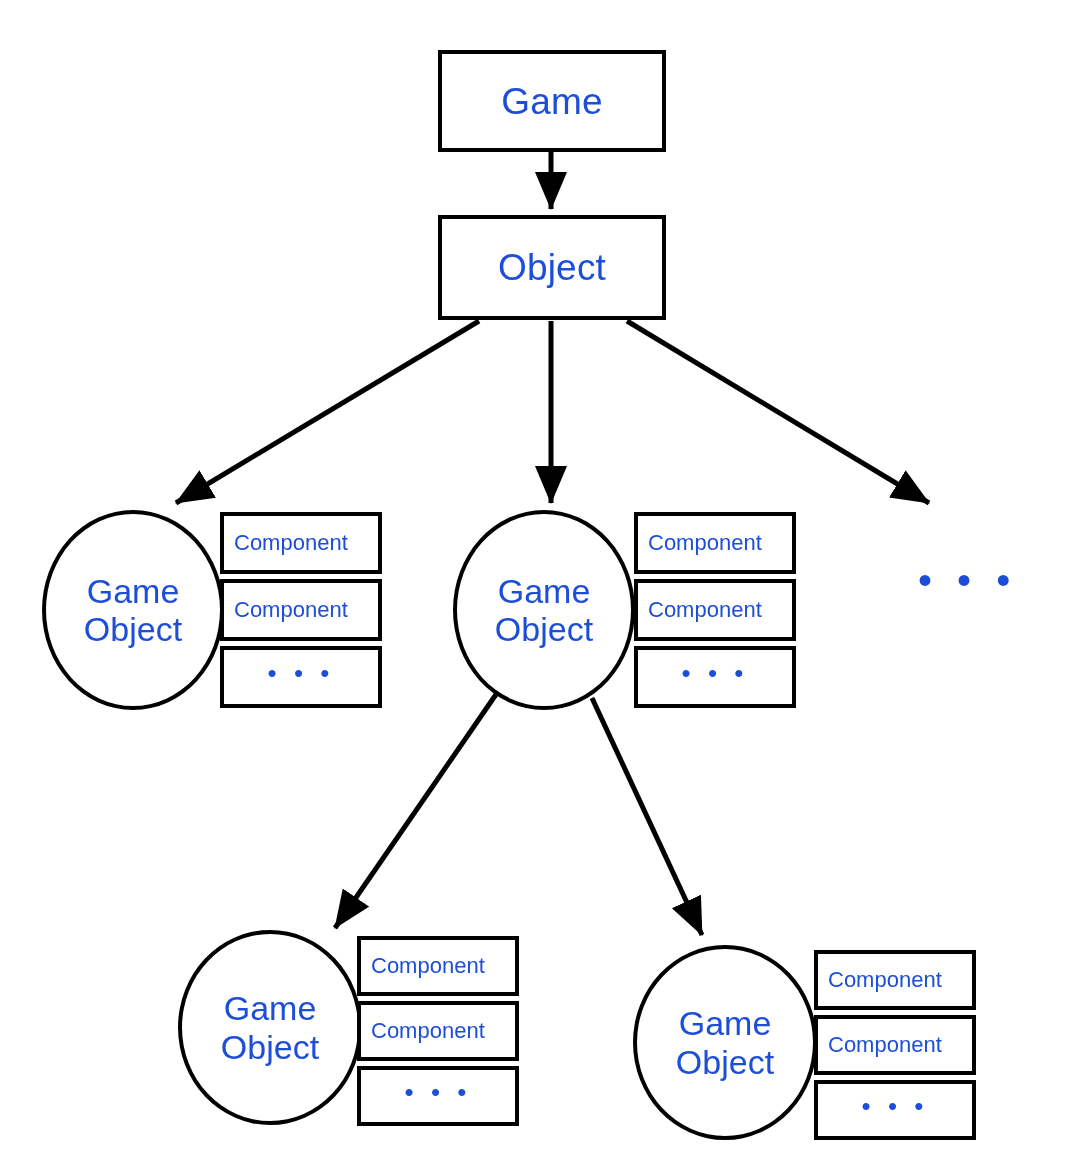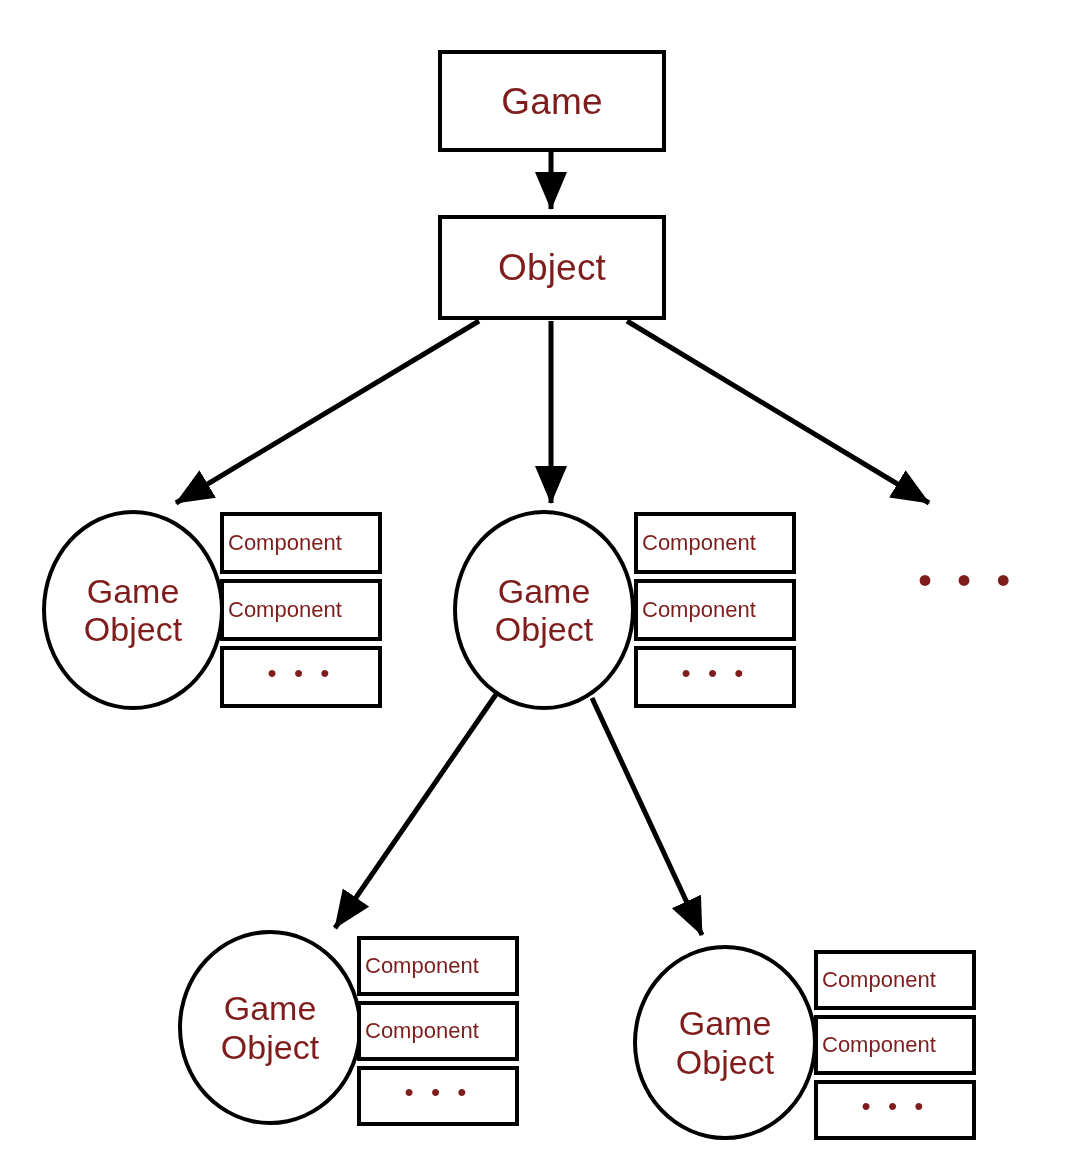--- a/index.html
+++ b/index.html
@@ -7,21 +7,21 @@
     padding: 0;
     background: #ffffff;
   }
   #canvas {
     position: relative;
     width: 1048px;
     height: 1176px;
     background: #ffffff;
     overflow: hidden;
     font-family: "Liberation Sans", sans-serif;
-    color: #7f1d1d;
+    color: #1d4ed8;
   }
   #edges {
     position: absolute;
     left: 0;
     top: 0;
     width: 1080px;
     height: 1176px;
     z-index: 1;
   }
 
@@ -70,21 +70,21 @@
     box-sizing: border-box;
     background: #ffffff;
     border: 4px solid #000000;
     display: flex;
     align-items: center;
     justify-content: flex-start;
   }
   .comp-box .label {
     font-size: 22px;
     line-height: 1;
-    padding-left: 4px;
+    padding-left: 10px;
     white-space: nowrap;
   }
   .comp-box.ellipsis-box {
     justify-content: center;
   }
   .comp-box.ellipsis-box .label {
     padding-left: 0;
     font-size: 26px;
     letter-spacing: 5px;
     transform: translateY(-4px);

